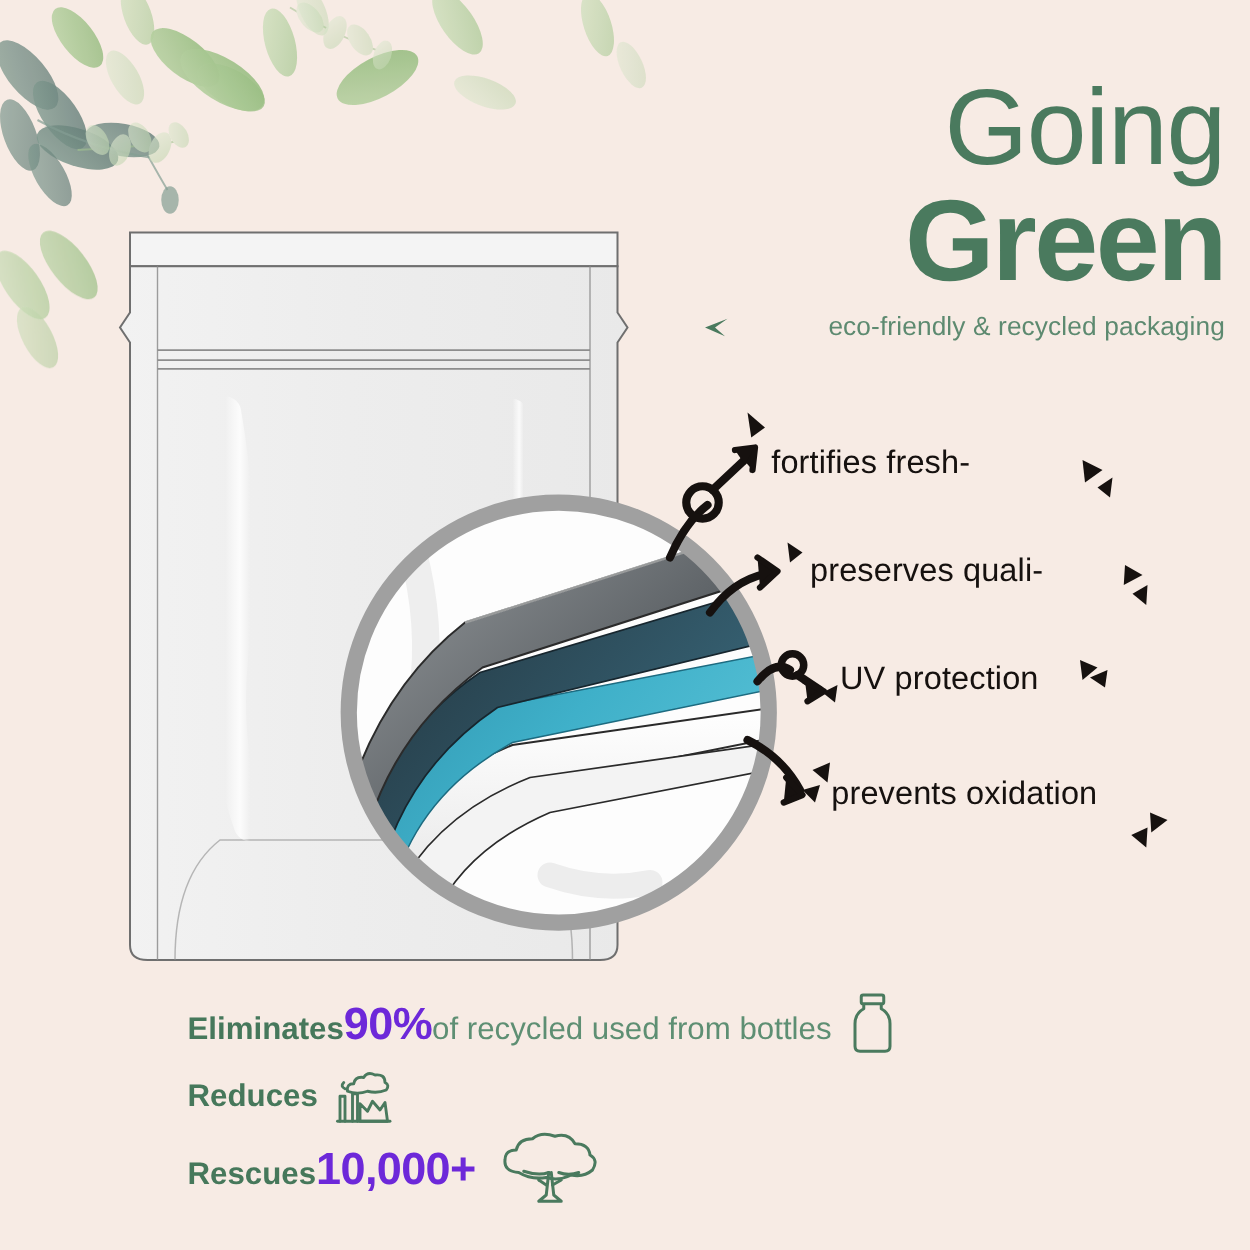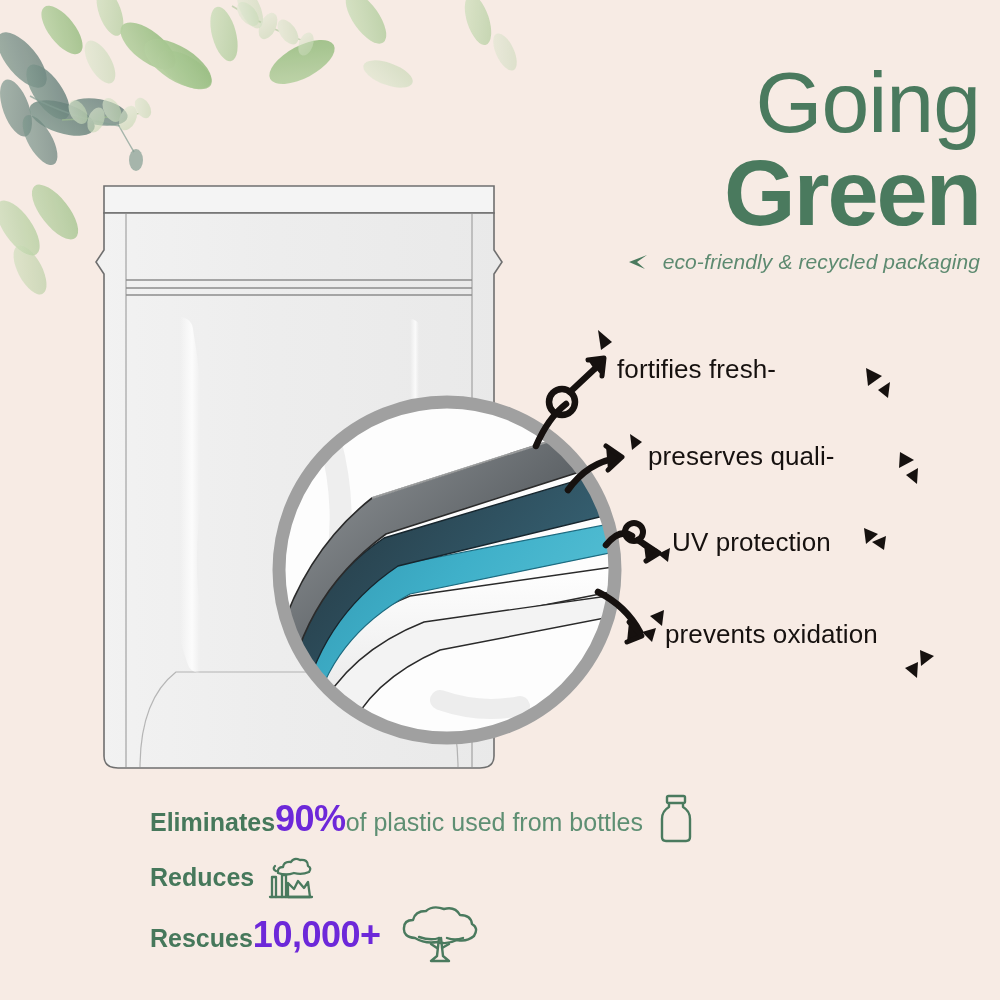--- a/index.html
+++ b/index.html
@@ -16,23 +16,22 @@
   #headline { position:absolute; left:560px; top:62px; width:420px; text-align:right; }
   #title-going {
     font-size:86px; line-height:0.95; font-weight:400; color:#4a7a5e;
     letter-spacing:-1px;
   }
   #title-green {
     font-size:92px; line-height:0.98; font-weight:700; color:#4a7a5e;
     letter-spacing:-2px; margin-top:4px;
   }
   #subtitle-row {
-    display:flex; align-items:center; justify-content:flex-end; gap:12px;
+    display:flex; align-items:center; justify-content:space-between; gap:12px;
     margin-top:12px;
-    font-style:italic;
   }
   #subtitle-text { font-size:21px; color:#5d8a70; font-weight:400; letter-spacing:0.1px; }
 
   
   .callout {
     position:absolute; color:#16110f; font-size:26px; font-weight:400;
     letter-spacing:0.1px; white-space:nowrap;
   }
   #callout-0 { left:617px; top:354px; }
   #callout-1 { left:648px; top:441px; }
@@ -263,21 +262,21 @@
   <div class="callout" id="callout-1">preserves quali-</div>
   <div class="callout" id="callout-2">UV protection</div>
   <div class="callout" id="callout-3">prevents oxidation</div>
 
   <div id="stats">
 
     <div class="stat-row">
       <div class="stat-text">
         <span class="stat-label">Eliminates</span>
         <span class="stat-value">90%</span>
-        <span class="stat-suffix">of plastic used from bottles</span>
+        <span class="stat-suffix">of recycled used from bottles</span>
       </div>
       <div class="stat-icon">
         <svg width="46" height="52" viewBox="0 0 46 52">
           <g fill="none" stroke="#4a7a5e" stroke-width="2.4" stroke-linejoin="round">
             <rect x="14" y="3" width="18" height="7" rx="1.5"></rect>
             <path d="M16 10 L16 14 Q9 18 9 26 L9 44 Q9 48 13 48 L33 48 Q37 48 37 44 L37 26 Q37 18 30 14 L30 10"></path>
           </g>
         </svg>
       </div>
     </div>

